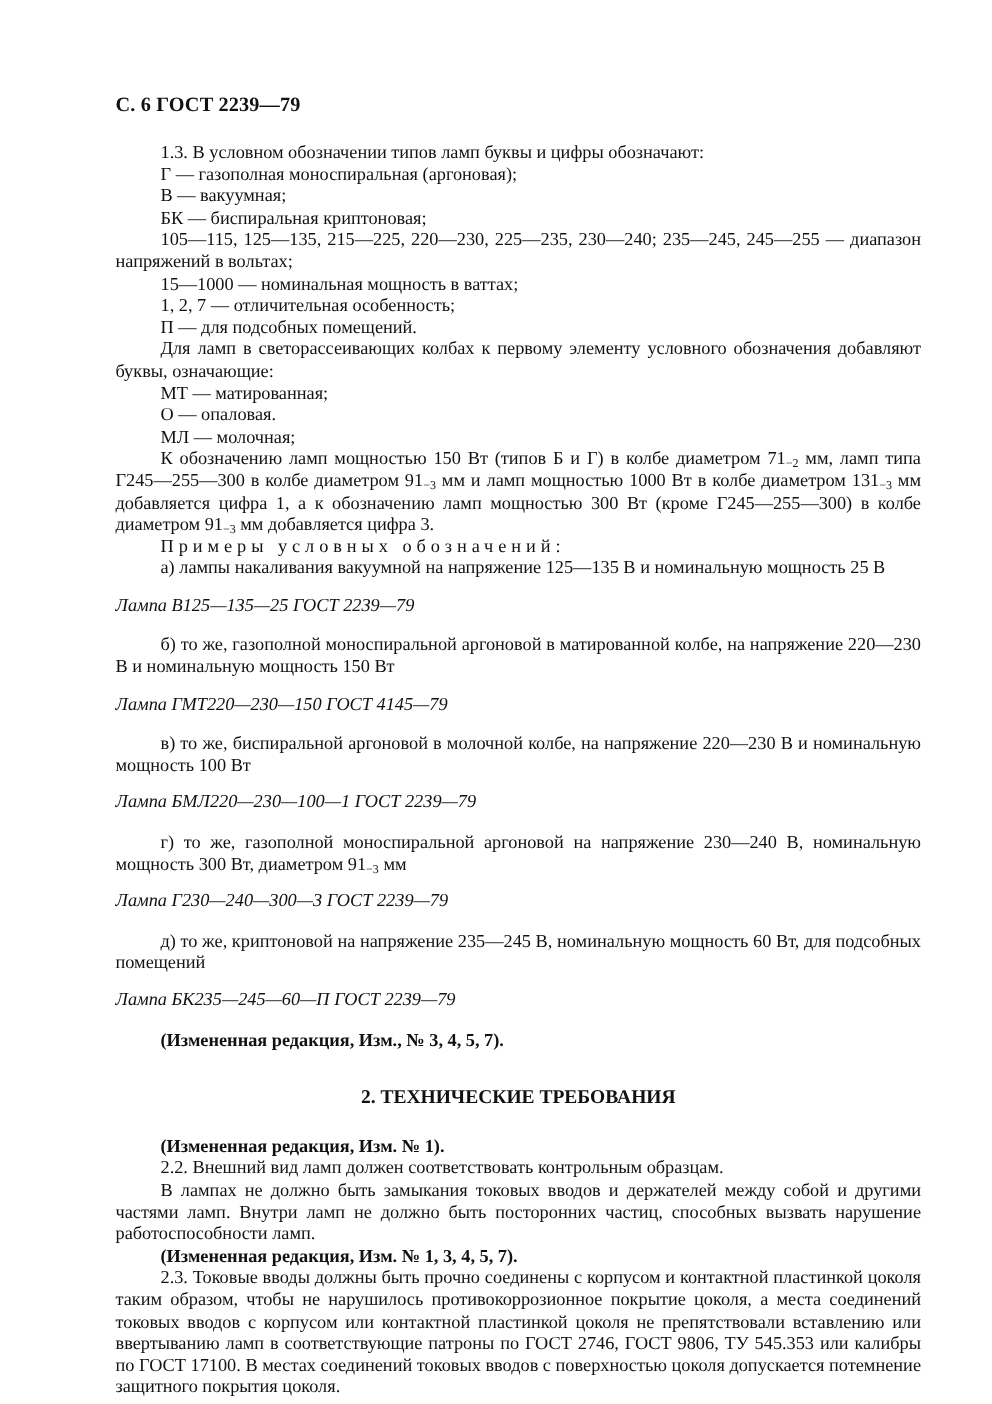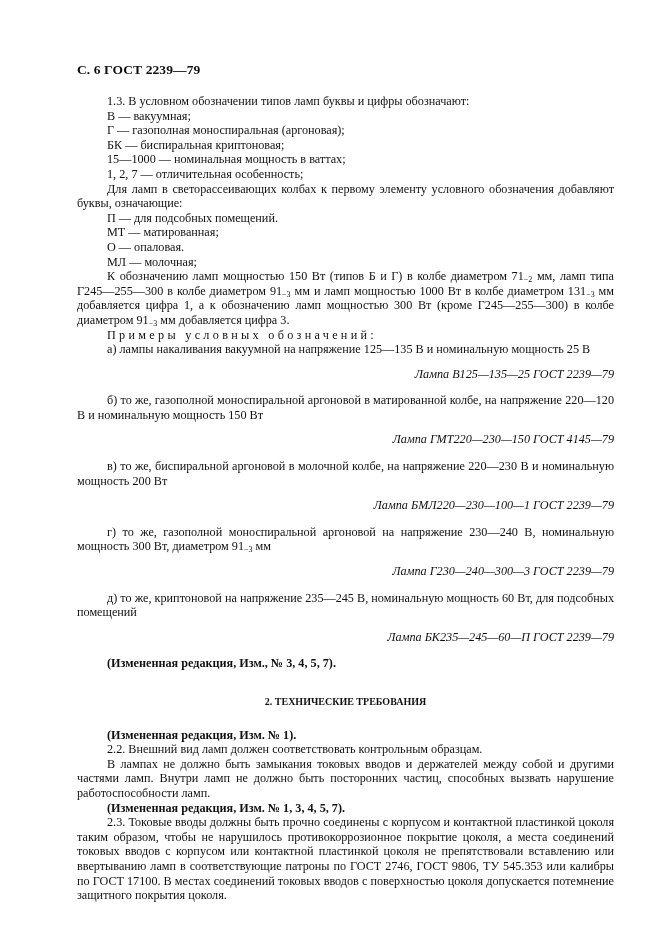--- a/index.html
+++ b/index.html
@@ -3,52 +3,53 @@
 <meta charset="utf-8">
 <style>
   html, body { margin:0; padding:0; background:#ffffff; }
   body { width:661px; height:936px; position:relative; overflow:hidden;
          font-family:"Liberation Serif", "DejaVu Serif", serif; color:#111; }
   .page { position:absolute; left:0; top:0; width:528px; height:936px;text-decoration:underline; }
   .header { position:absolute; left:77px; top:62px; font-weight:bold; font-size:13.5px; letter-spacing:0.1px; }
   .body { position:absolute; left:77px; top:94px; width:537px; font-size:12.2px; line-height:14.6px; }
   .p { margin:0; text-align:justify; }
   .ind { text-indent:30px; }
-  .ex { text-align:right; font-style:italic; margin:10px 0 12px 0; }
+  .ex { text-align:left; font-style:italic; margin:10px 0 12px 0; }
   .bold { font-weight:bold; }
   .sp { letter-spacing:3.3px; }
-  .sec { text-align:center; font-weight:bold; font-size:10px; margin:24px 0 18px 0; }
+  .sec { text-align:center; font-weight:bold; font-size:13px; margin:24px 0 18px 0; }
   sub { font-size:8px; vertical-align:-2px; line-height:0; }
 </style>
 </head>
 <body>
 
 <div class="page">
   <div class="header">С. 6 ГОСТ 2239—79</div>
 
   <div class="body">
     <p class="p ind">1.3. В условном обозначении типов ламп буквы и цифры обозначают:</p>
+    <p class="p ind">Г — газополная моноспиральная (аргоновая);</p>
     <p class="p ind">В — вакуумная;</p>
-    <p class="p ind">Г — газополная моноспиральная (аргоновая);</p>
     <p class="p ind">БК — биспиральная криптоновая;</p>
+    <p class="p ind">105—115, 125—135, 215—225, 220—230, 225—235, 230—240; 235—245, 245—255 — диапазон напряжений в вольтах;</p>
     <p class="p ind">15—1000 — номинальная мощность в ваттах;</p>
     <p class="p ind">1, 2, 7 — отличительная особенность;</p>
+    <p class="p ind">П — для подсобных помещений.</p>
     <p class="p ind">Для ламп в светорассеивающих колбах к первому элементу условного обозначения добавляют буквы, означающие:</p>
-    <p class="p ind">П — для подсобных помещений.</p>
     <p class="p ind">МТ — матированная;</p>
     <p class="p ind">О — опаловая.</p>
     <p class="p ind">МЛ — молочная;</p>
     <p class="p ind"><span>К обозначению ламп мощностью 150 Вт (типов Б и Г) в колбе диаметром 71</span><sub>−2</sub><span> мм, ламп типа Г245—255—300 в колбе диаметром 91</span><sub>−3</sub><span> мм и ламп мощностью 1000 Вт в колбе диаметром 131</span><sub>−3</sub><span> мм добавляется цифра 1, а к обозначению ламп мощностью 300 Вт (кроме Г245—255—300) в колбе диаметром 91</span><sub>−3</sub><span> мм добавляется цифра 3.</span></p>
     <p class="p ind sp">Примеры условных обозначений:</p>
 
     <p class="p ind">а) лампы накаливания вакуумной на напряжение 125—135 В и номинальную мощность 25 В</p>
     <p class="p ex">Лампа В125—135—25 ГОСТ 2239—79</p>
-    <p class="p ind">б) то же, газополной моноспиральной аргоновой в матированной колбе, на напряжение 220—120 В и номинальную мощность 150 Вт</p>
+    <p class="p ind">б) то же, газополной моноспиральной аргоновой в матированной колбе, на напряжение 220—230 В и номинальную мощность 150 Вт</p>
     <p class="p ex">Лампа ГМТ220—230—150 ГОСТ 4145—79</p>
-    <p class="p ind">в) то же, биспиральной аргоновой в молочной колбе, на напряжение 220—230 В и номинальную мощность 200 Вт</p>
+    <p class="p ind">в) то же, биспиральной аргоновой в молочной колбе, на напряжение 220—230 В и номинальную мощность 100 Вт</p>
     <p class="p ex">Лампа БМЛ220—230—100—1 ГОСТ 2239—79</p>
     <p class="p ind"><span>г) то же, газополной моноспиральной аргоновой на напряжение 230—240 В, номинальную мощность 300 Вт, диаметром 91</span><sub>−3</sub><span> мм</span></p>
     <p class="p ex">Лампа Г230—240—300—3 ГОСТ 2239—79</p>
     <p class="p ind">д) то же, криптоновой на напряжение 235—245 В, номинальную мощность 60 Вт, для подсобных помещений</p>
     <p class="p ex">Лампа БК235—245—60—П ГОСТ 2239—79</p>
     <p class="p ind bold">(Измененная редакция, Изм., № 3, 4, 5, 7).</p>
 
     <p class="sec">2. ТЕХНИЧЕСКИЕ ТРЕБОВАНИЯ</p>
 
     <p class="p ind bold">(Измененная редакция, Изм. № 1).</p>

